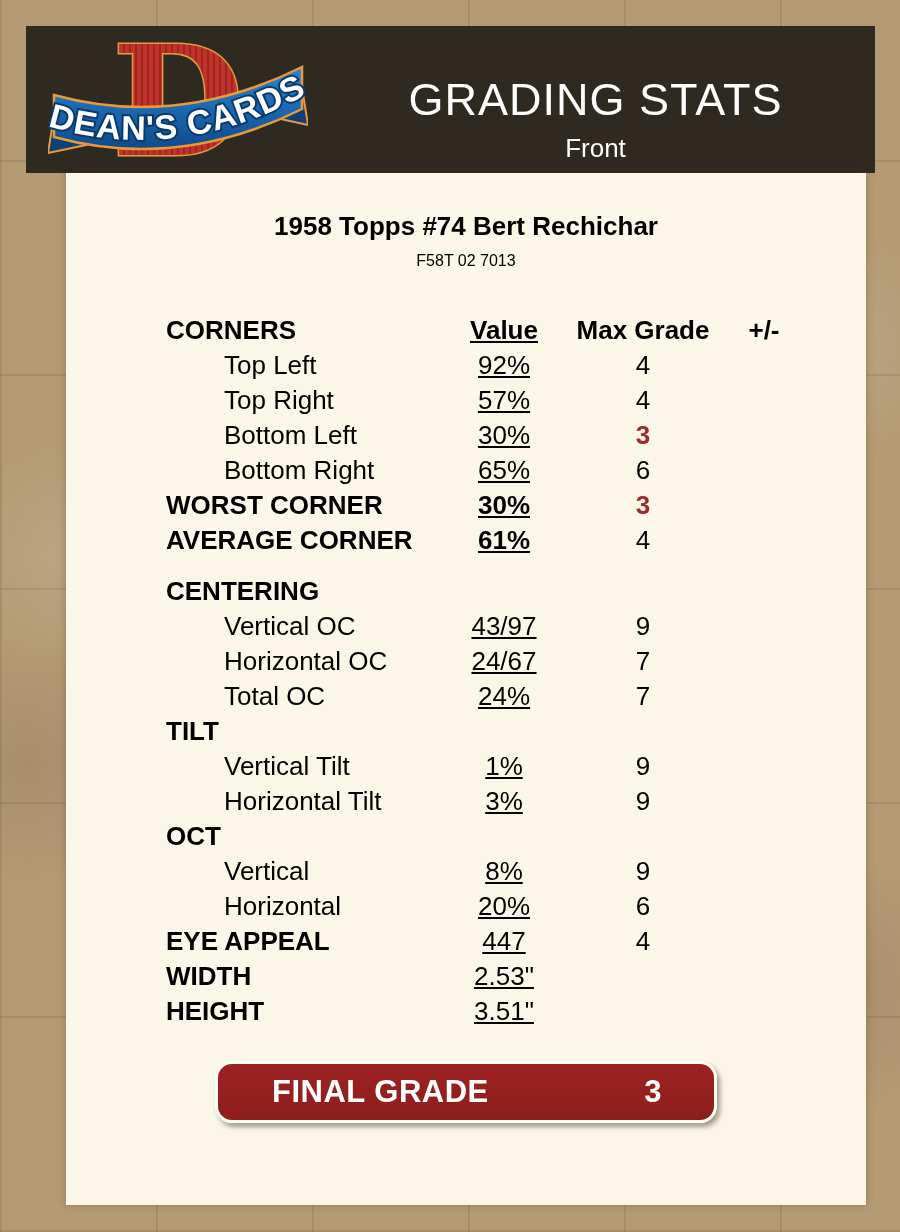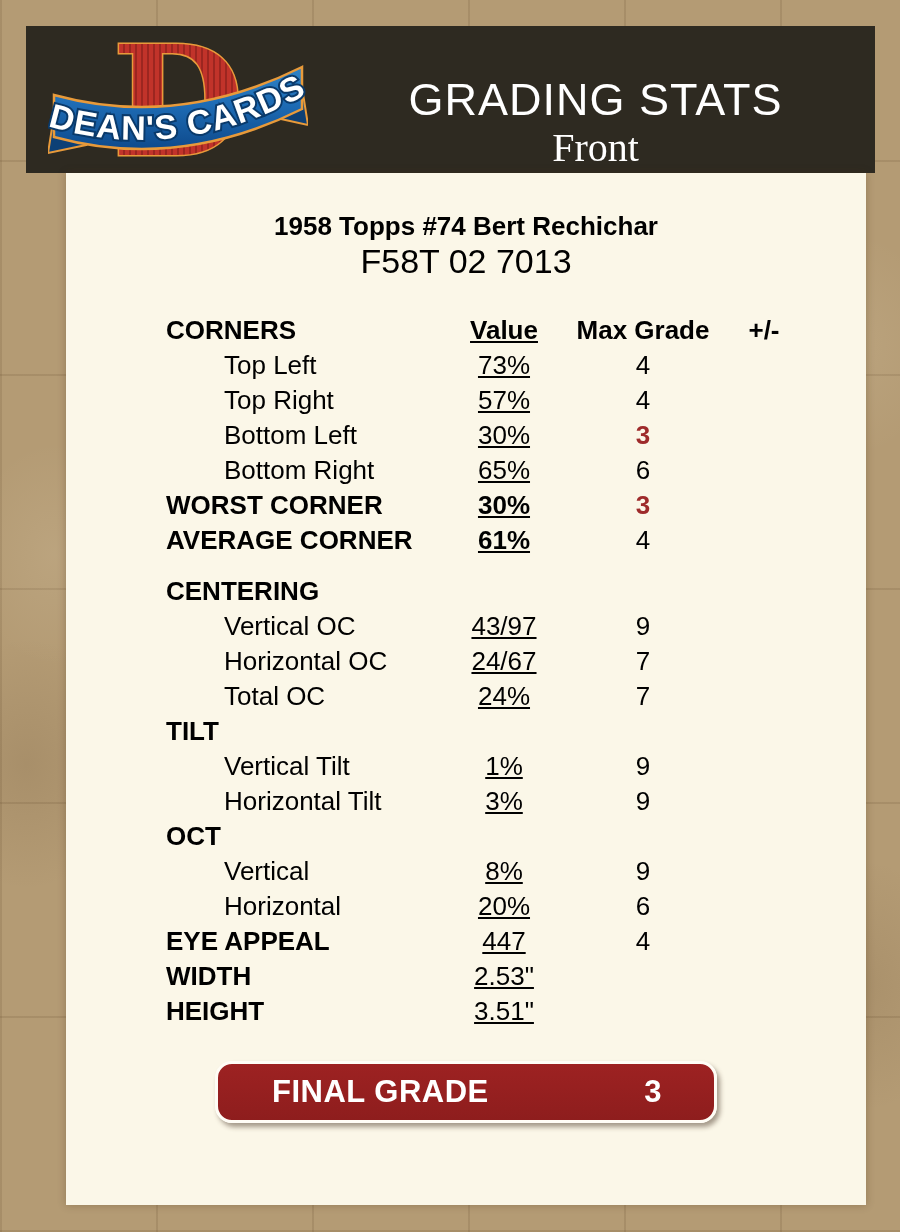--- a/index.html
+++ b/index.html
@@ -22,29 +22,29 @@
     background:var(--header-bg,#2e2a21);
     display:flex;align-items:stretch;
   }
   .logo{width:290px;position:relative;flex:0 0 290px;}
   .logo svg{position:absolute;left:22px;top:5px;}
   .titles{
     flex:1;display:flex;flex-direction:column;align-items:center;
     padding-top:48px;color:#ffffff;
   }
   .main-title{font-size:45px;line-height:52px;letter-spacing:1px;}
-  .sub-title{font-size:40px;line-height:44px;font-family:Liberation Serif, serif;}
+  .sub-title{font-size:26px;line-height:44px;}
   .card{
     position:absolute;left:66px;top:173px;width:800px;height:1032px;
     background:var(--card-bg,#fbf7e8);
     box-shadow:0 0 8px rgba(70,45,20,0.30);
     color:#000;
   }
   .card-title{margin-top:36px;text-align:center;font-size:26px;line-height:34px;font-weight:bold;}
-  .card-serial{text-align:center;font-size:34px;line-height:36px;}
+  .card-serial{text-align:center;font-size:16px;line-height:36px;}
   .table{margin-top:34px;font-size:26px;}
   .row{display:flex;line-height:35px;height:35px;padding-left:100px;}
   .row.gap-before{margin-top:16px;}
   .c-label{flex:0 0 270px;text-align:left;white-space:nowrap;}
   .c-label.indent{padding-left:58px;box-sizing:border-box;}
   .c-value{flex:0 0 136px;text-align:center;white-space:nowrap;text-decoration:underline;}
   .c-grade{flex:0 0 142px;text-align:center;white-space:nowrap;}
   .c-pm{flex:0 0 100px;text-align:center;white-space:nowrap;}
   .bold{font-weight:bold;}
   .red{color:var(--accent-red,#9e2b2b);}
@@ -100,21 +100,21 @@
     <div class="table">
       <div class="row head">
         <span class="c-label bold">CORNERS</span>
         <span class="c-value bold">Value</span>
         <span class="c-grade bold">Max Grade</span>
         <span class="c-pm bold">+/-</span>
       </div>
       <div>
           <div class="row">
     <span class="c-label indent">Top Left</span>
-    <span class="c-value">73%</span>
+    <span class="c-value">92%</span>
     <span class="c-grade">4</span>
     <span class="c-pm"></span>
   </div>
           <div class="row">
     <span class="c-label indent">Top Right</span>
     <span class="c-value">57%</span>
     <span class="c-grade">4</span>
     <span class="c-pm"></span>
   </div>
           <div class="row">

